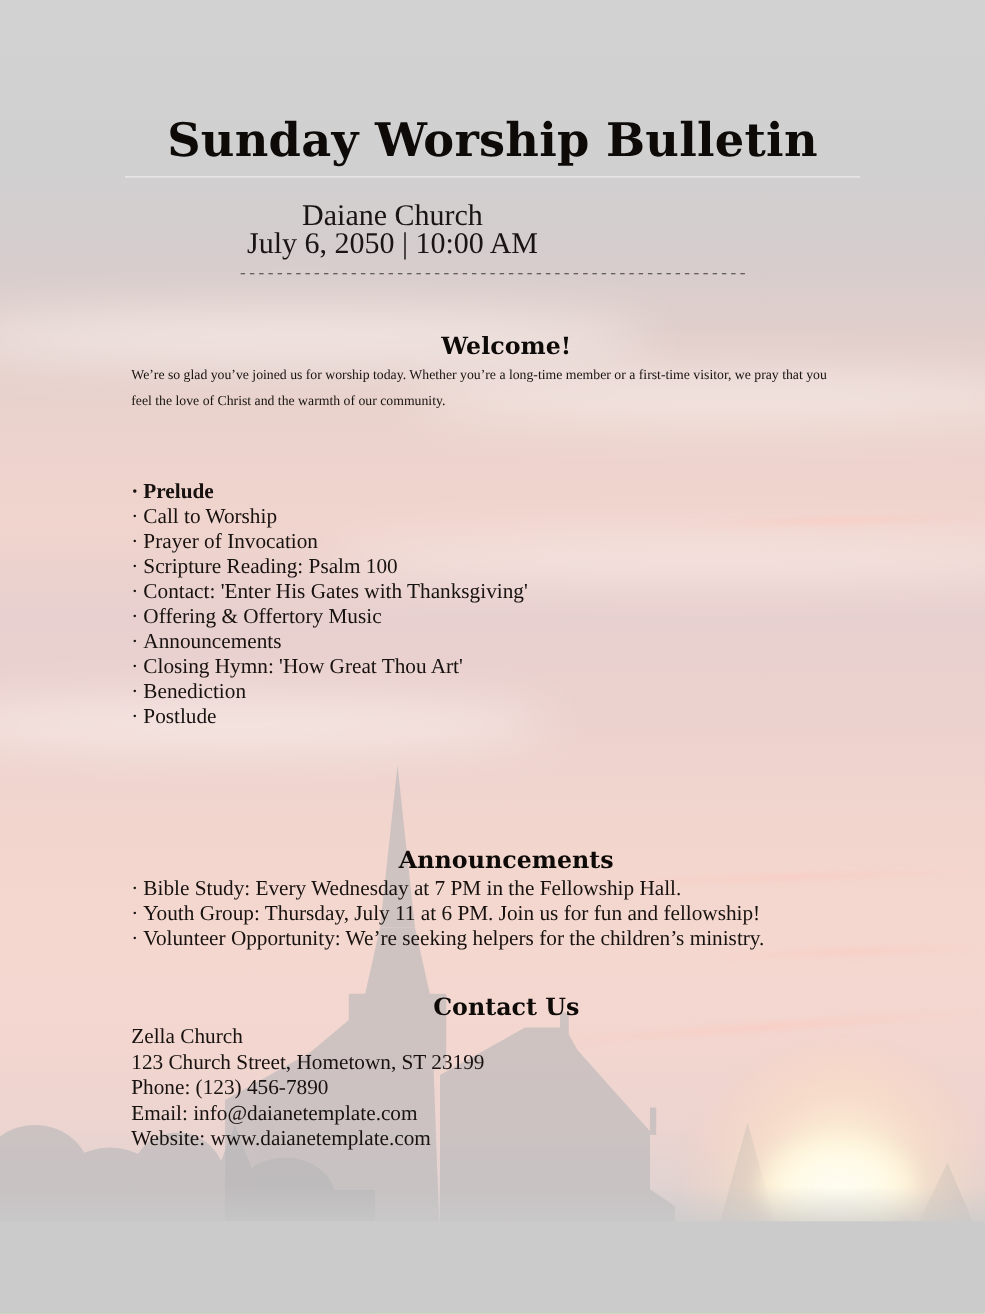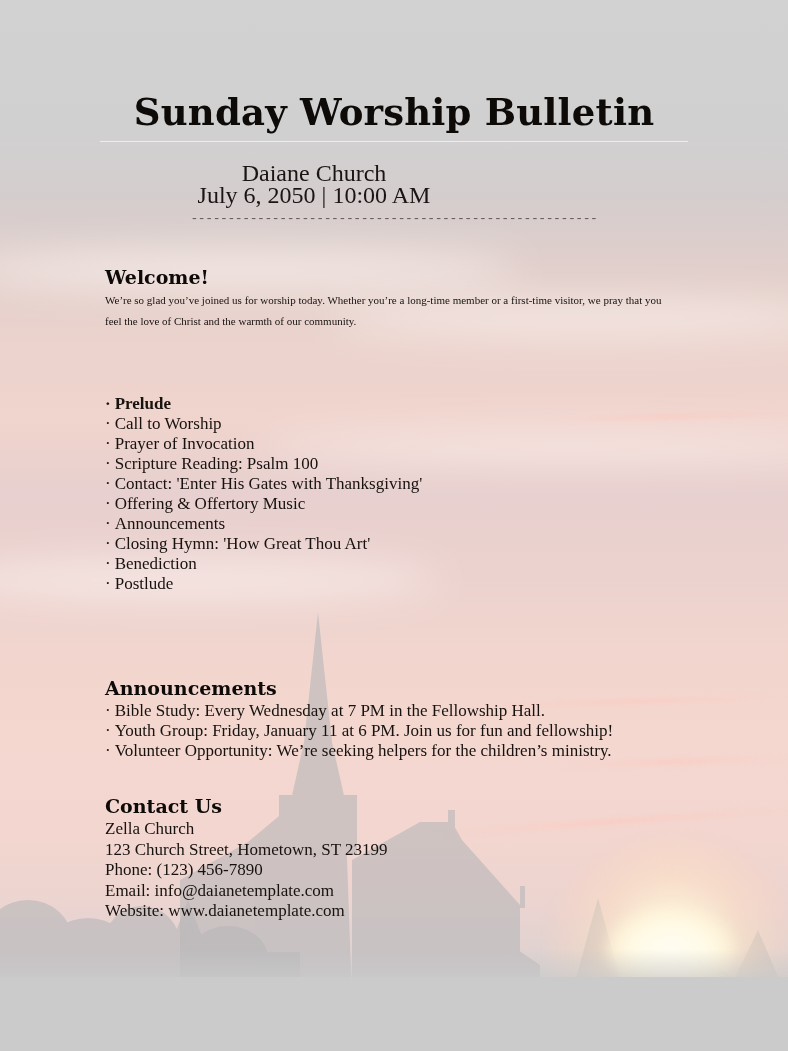--- a/index.html
+++ b/index.html
@@ -142,38 +142,39 @@
 
   .block { position:absolute; left:105px; width:600px; }
 
   h2.hd {
     font-family:"DejaVu Serif", serif;
     font-weight:bold;
     font-size:19px;
     color:#0d0a08;
     margin-bottom:2px;
     letter-spacing:0px;
+    text-align:center;
   }
 
   .para {
     font-size:11px;
     line-height:20.5px;
     color:#17120f;
     width:572px;
   }
 
   ul.items { list-style:none; }
   ul.items li {
     font-size:17px;
     line-height:20px;
     color:#17120f;
     white-space:nowrap;
   }
   ul.items li .b { margin-right:4px; color:#17120f; }
-  ul.items li.strong { font-weight:bold;margin-top:11px; }
+  ul.items li.strong { font-weight:bold; }
 
   .contact-line { font-size:17px; line-height:20.5px; color:#17120f; }
 
   
   #welcome      { top:266px; }
   #order        { top:383px; }
   #announce     { top:677px; }
   #contact      { top:795px; }
 </style>
 </head>
@@ -262,21 +263,21 @@
           <li><span class="b">·</span><span>Closing Hymn: 'How Great Thou Art'</span></li>
           <li><span class="b">·</span><span>Benediction</span></li>
           <li><span class="b">·</span><span>Postlude</span></li>
         </ul>
     </section>
 
     <section class="block" id="announce">
       <h2 class="hd">Announcements</h2>
       <ul class="items" id="announce-list">
           <li><span class="b">·</span><span>Bible Study: Every Wednesday at 7 PM in the Fellowship Hall.</span></li>
-          <li><span class="b">·</span><span>Youth Group: Friday, January 11 at 6 PM. Join us for fun and fellowship!</span></li>
+          <li><span class="b">·</span><span>Youth Group: Thursday, July 11 at 6 PM. Join us for fun and fellowship!</span></li>
           <li><span class="b">·</span><span>Volunteer Opportunity: We’re seeking helpers for the children’s ministry.</span></li>
         </ul>
     </section>
 
     <section class="block" id="contact">
       <h2 class="hd">Contact Us</h2>
       <div class="contact-line">Zella Church</div>
       <div class="contact-line">123 Church Street, Hometown, ST 23199</div>
       <div class="contact-line">Phone: (123) 456-7890</div>
       <div class="contact-line">Email: info@daianetemplate.com</div>

